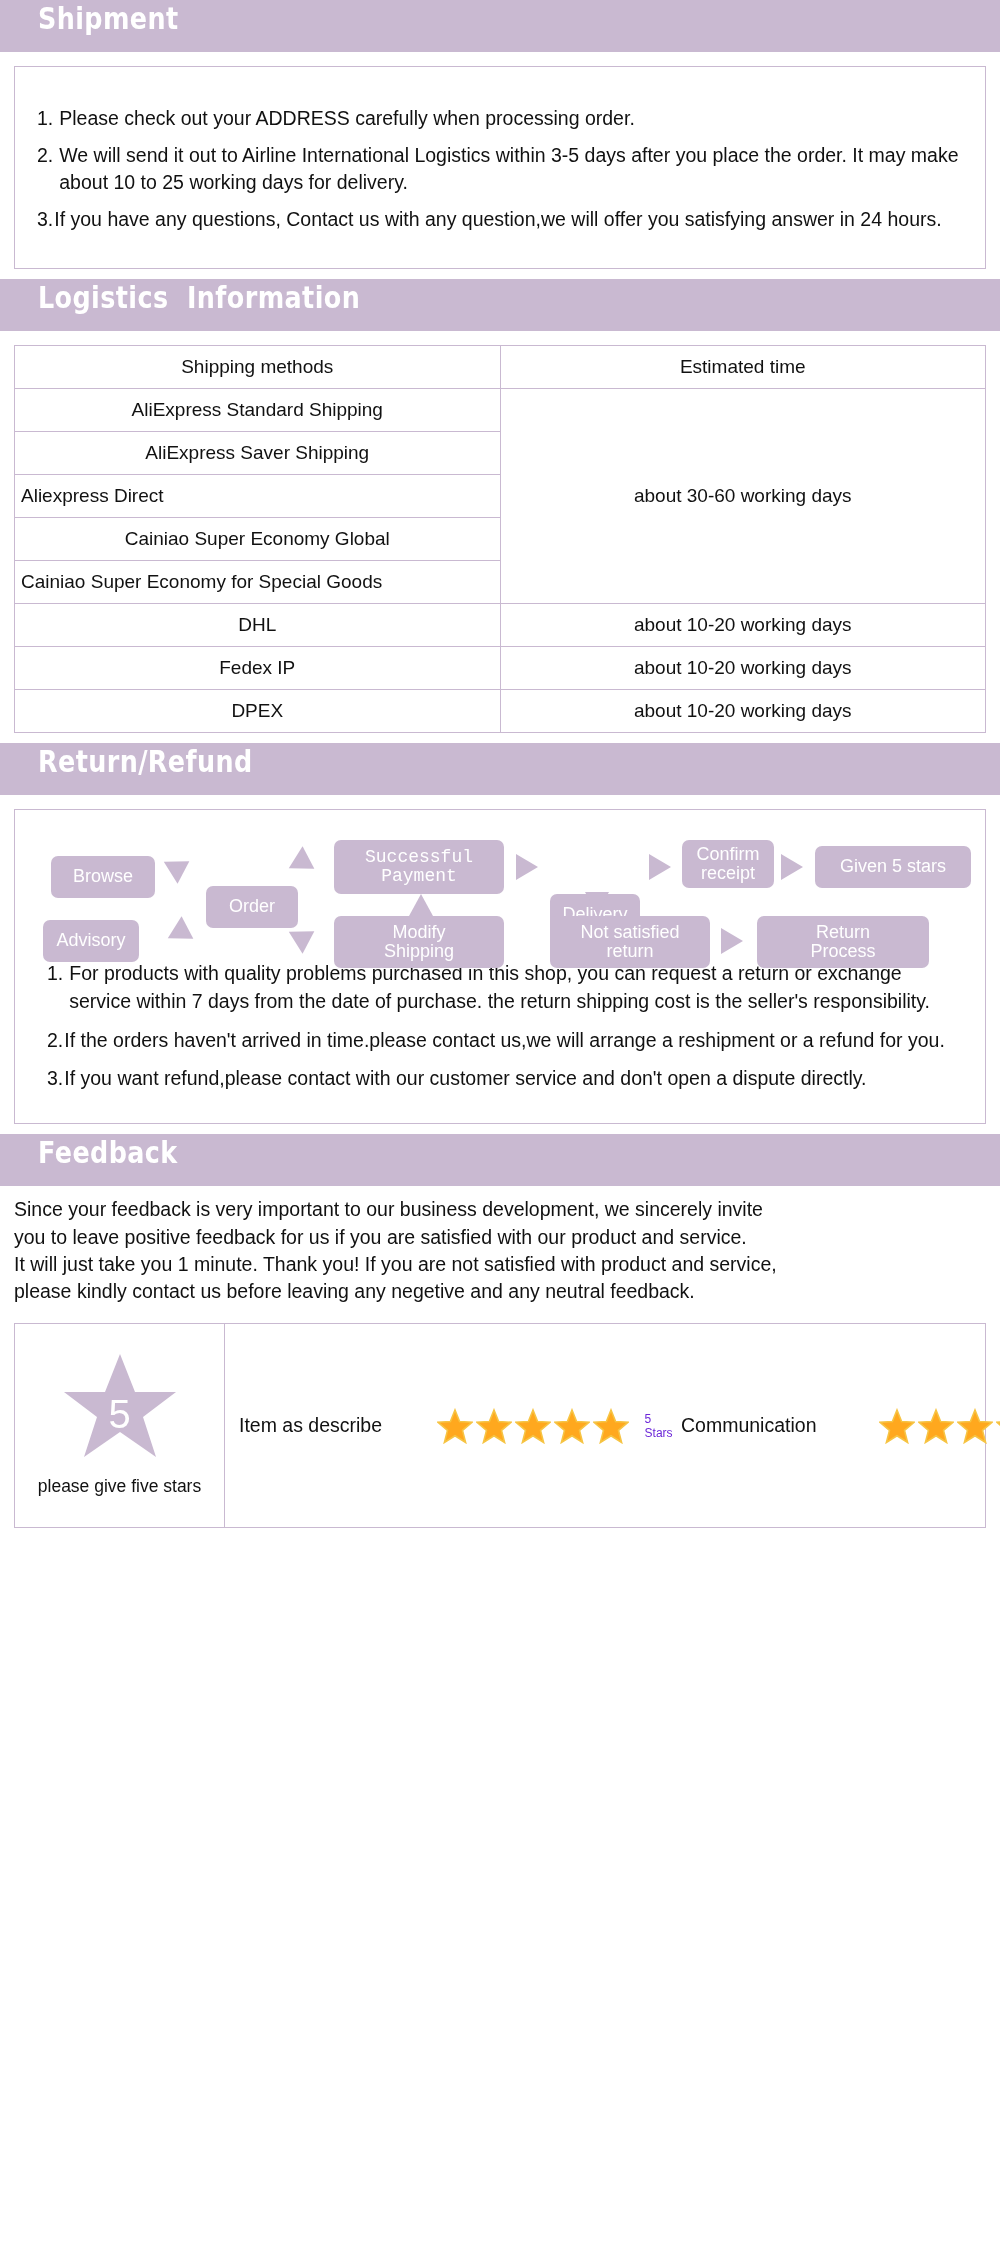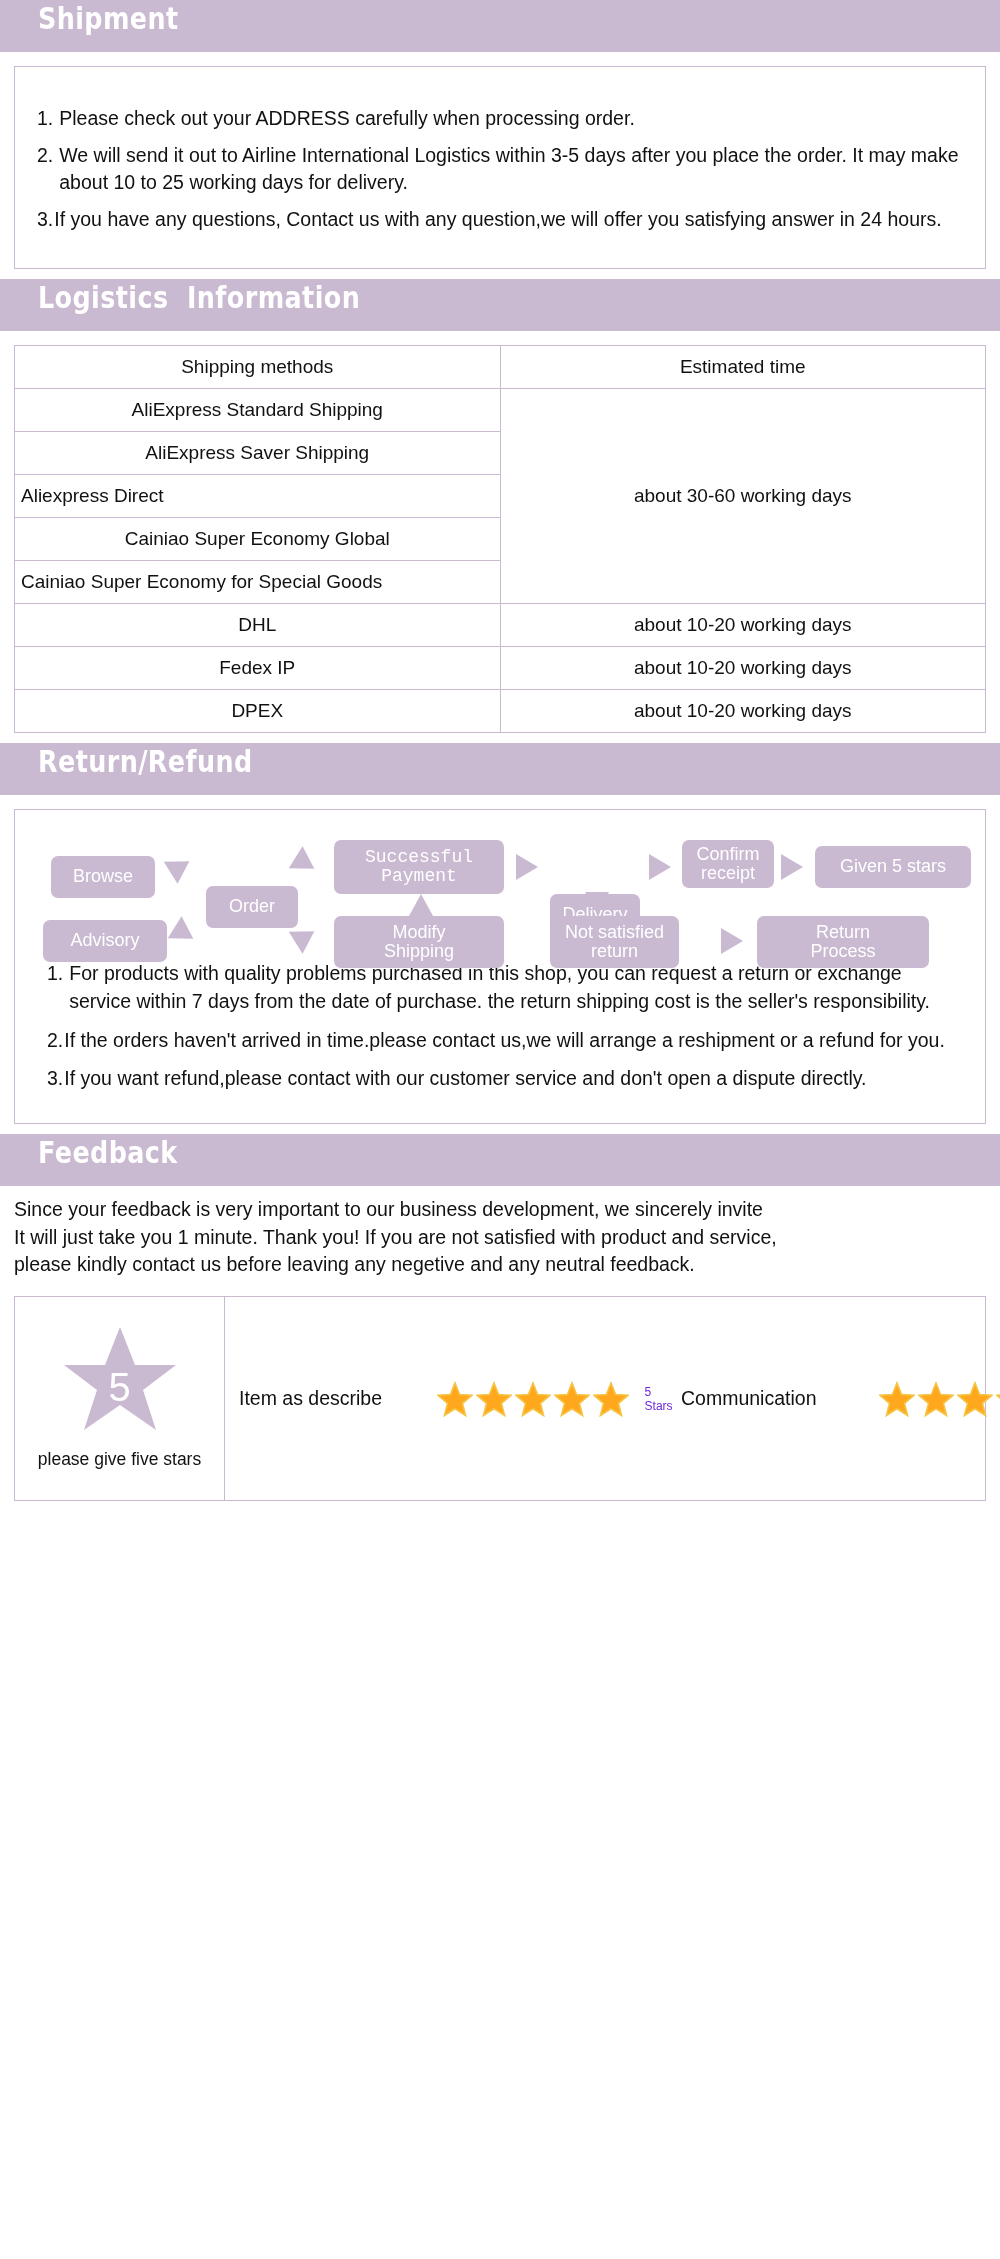--- a/index.html
+++ b/index.html
@@ -303,33 +303,33 @@
 
       <div class="arrow ar-right" style="left:620px; top:22px;"></div>
 
       <div class="fbox" style="left:653px; top:8px;   width:92px;  height:48px;">Confirm
 receipt</div>
 
       <div class="arrow ar-right" style="left:752px; top:22px;"></div>
 
       <div class="fbox" style="left:786px; top:14px;  width:156px; height:42px;">Given 5 stars</div>
 
-      <div class="fbox" style="left:14px;  top:88px;  width:124px; height:42px;">Advisory</div>
+      <div class="fbox" style="left:14px;  top:88px;  width:96px; height:42px;">Advisory</div>
 
       <div class="arrow ar-dnright" style="left:144px; top:88px;"></div>
       <div class="arrow ar-upright" style="left:265px; top:92px;"></div>
 
       <div class="fbox" style="left:305px; top:84px;  width:170px; height:52px;">Modify
 Shipping</div>
 
       <div class="arrow ar-up" style="left:380px; top:62px;"></div>
 
       <div class="arrow ar-down" style="left:556px; top:60px;"></div>
 
-      <div class="fbox" style="left:521px; top:84px;  width:129px; height:52px;">Not satisfied
+      <div class="fbox" style="left:521px; top:84px;  width:160px; height:52px;">Not satisfied
 return</div>
 
       <div class="arrow ar-right" style="left:692px; top:96px;"></div>
 
       <div class="fbox" style="left:728px; top:84px;  width:172px; height:52px;">Return
 Process</div>
     </div>
 
     <ul class="olist refund-list">
       <li>
@@ -348,20 +348,21 @@
   </div>
 
   <div class="sp-gap"></div>
 
   <div class="banner">
     <div class="banner-title">Feedback</div>
   </div>
 
   <div class="fb-para">
     <div>Since your feedback is very important to our business development, we sincerely invite</div>
+    <div>you to leave positive feedback for us if you are satisfied with our product and service.</div>
     <div>It will just take you 1 minute. Thank you! If you are not satisfied with product and service,</div>
     <div>please kindly contact us before leaving any negetive and any neutral feedback.</div>
   </div>
 
   <div class="fbbox">
 
     <div class="fb-col-left">
       <div class="bigstar">
         <svg width="112" height="108" viewBox="0 0 112 108" aria-hidden="true">
           <polygon points="56,2 71,40 112,40 79,65 92,105 56,80 20,105 33,65 0,40 41,40" fill="#c9b9d1"></polygon>

